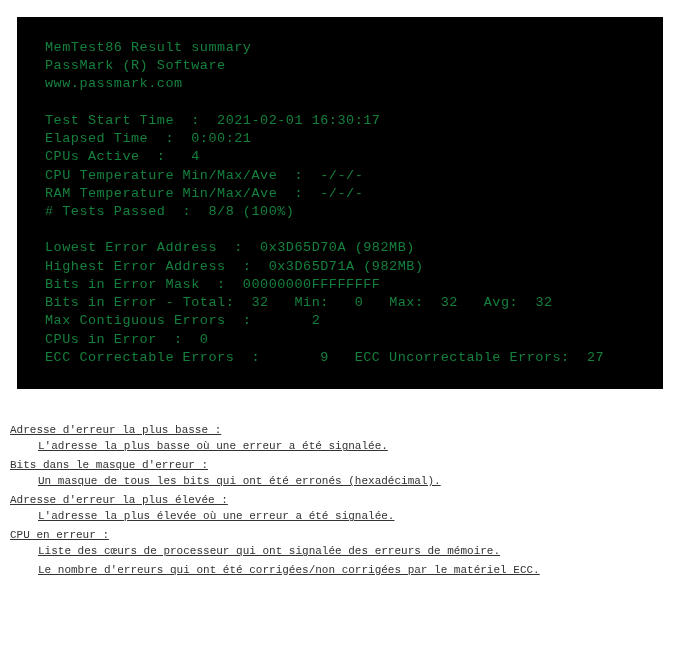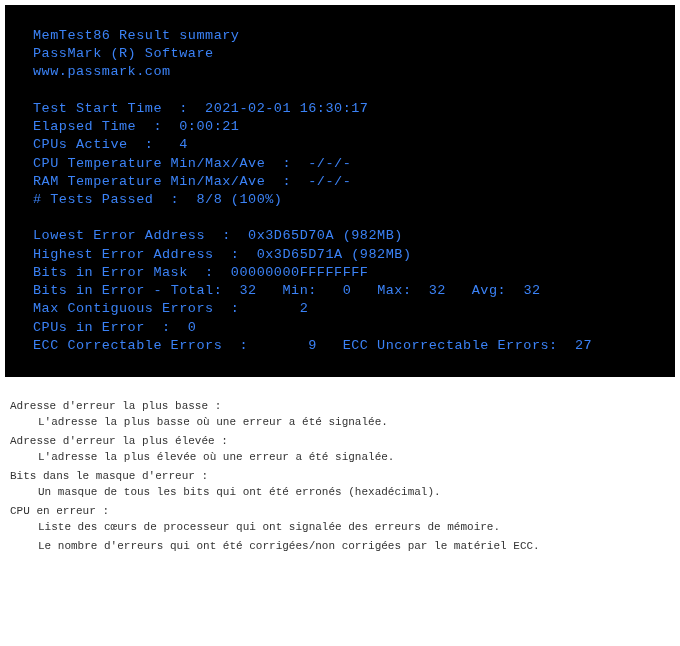--- a/index.html
+++ b/index.html
@@ -3,45 +3,46 @@
   <meta charset="utf-8">
   <style>
     * { margin: 0; padding: 0; box-sizing: border-box; }
     body {
       width: 680px;
       background: #fff;
       font-family: Arial, sans-serif;
     }
     .terminal {
       background: #000;
-      color: #3b82f6;
+      color: #15803d;
       font-family: 'Courier New', Consolas, monospace;
       font-size: 13.5px;
       line-height: 1.35;
       padding: 22px 28px;
-      margin: 5px;
+      margin: 17px;
       white-space: pre;
       letter-spacing: 0.5px;
     }
     .definitions {
       padding: 16px 10px 20px 10px;
       font-family: Consolas, 'Courier New', monospace;
       font-size: 11px;
       line-height: 1.5;
       color: #333;
     }
     .def-term {
       color: #333;
     }
     .def-desc {
       padding-left: 28px;
       color: #333;
     }
     .def-item {
       margin-bottom: 2px;
+      text-decoration: underline;
     }
   </style>
 </head>
 <body>
 
 <div class="terminal"><span>MemTest86 Result summary</span>
 <span>PassMark (R) Software</span>
 <span>www.passmark.com</span>
 
 <span>Test Start Time</span>  :  <span>2021-02-01 16:30:17</span>
@@ -59,26 +60,26 @@
 <span>CPUs in Error</span>  :  <span>0</span>
 <span>ECC Correctable Errors</span>  :       <span>9</span>   <span>ECC Uncorrectable Errors</span>:  <span>27</span>
 </div>
 
 <div class="definitions" id="defs-container">
     <div class="def-item">
       <div class="def-term">Adresse d'erreur la plus basse :</div>
       <div class="def-desc">L'adresse la plus basse où une erreur a été signalée.</div>
     </div>
     <div class="def-item">
+      <div class="def-term">Bits dans le masque d'erreur :</div>
+      <div class="def-desc">Un masque de tous les bits qui ont été erronés (hexadécimal).</div>
+    </div>
+    <div class="def-item">
       <div class="def-term">Adresse d'erreur la plus élevée :</div>
       <div class="def-desc">L'adresse la plus élevée où une erreur a été signalée.</div>
-    </div>
-    <div class="def-item">
-      <div class="def-term">Bits dans le masque d'erreur :</div>
-      <div class="def-desc">Un masque de tous les bits qui ont été erronés (hexadécimal).</div>
     </div>
     <div class="def-item">
     </div>
     <div class="def-item">
       <div class="def-term">CPU en erreur :</div>
       <div class="def-desc">Liste des cœurs de processeur qui ont signalée des erreurs de mémoire.</div>
     </div>
     <div class="def-item">
       <div class="def-desc">Le nombre d'erreurs qui ont été corrigées/non corrigées par le matériel ECC.</div>
     </div>

